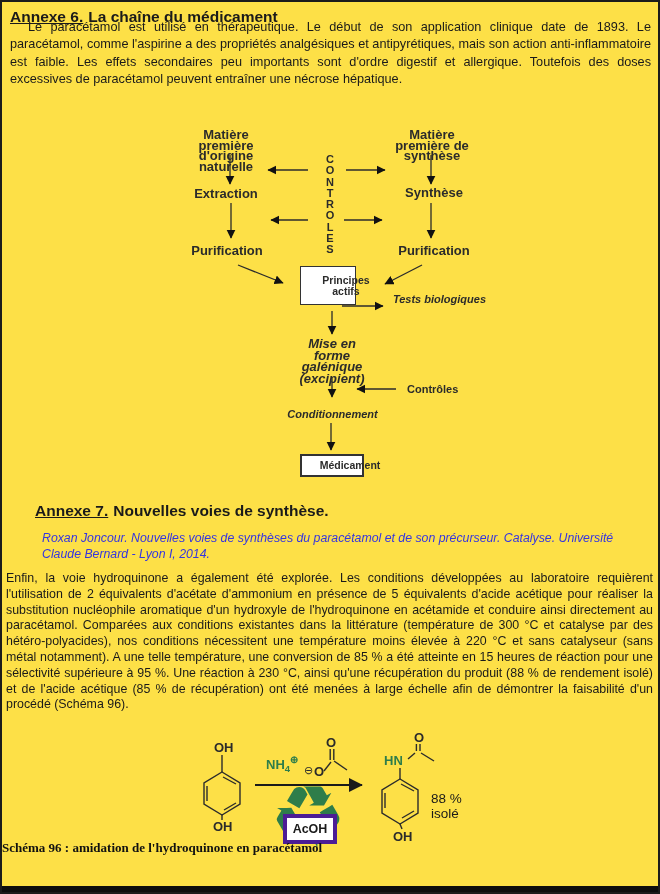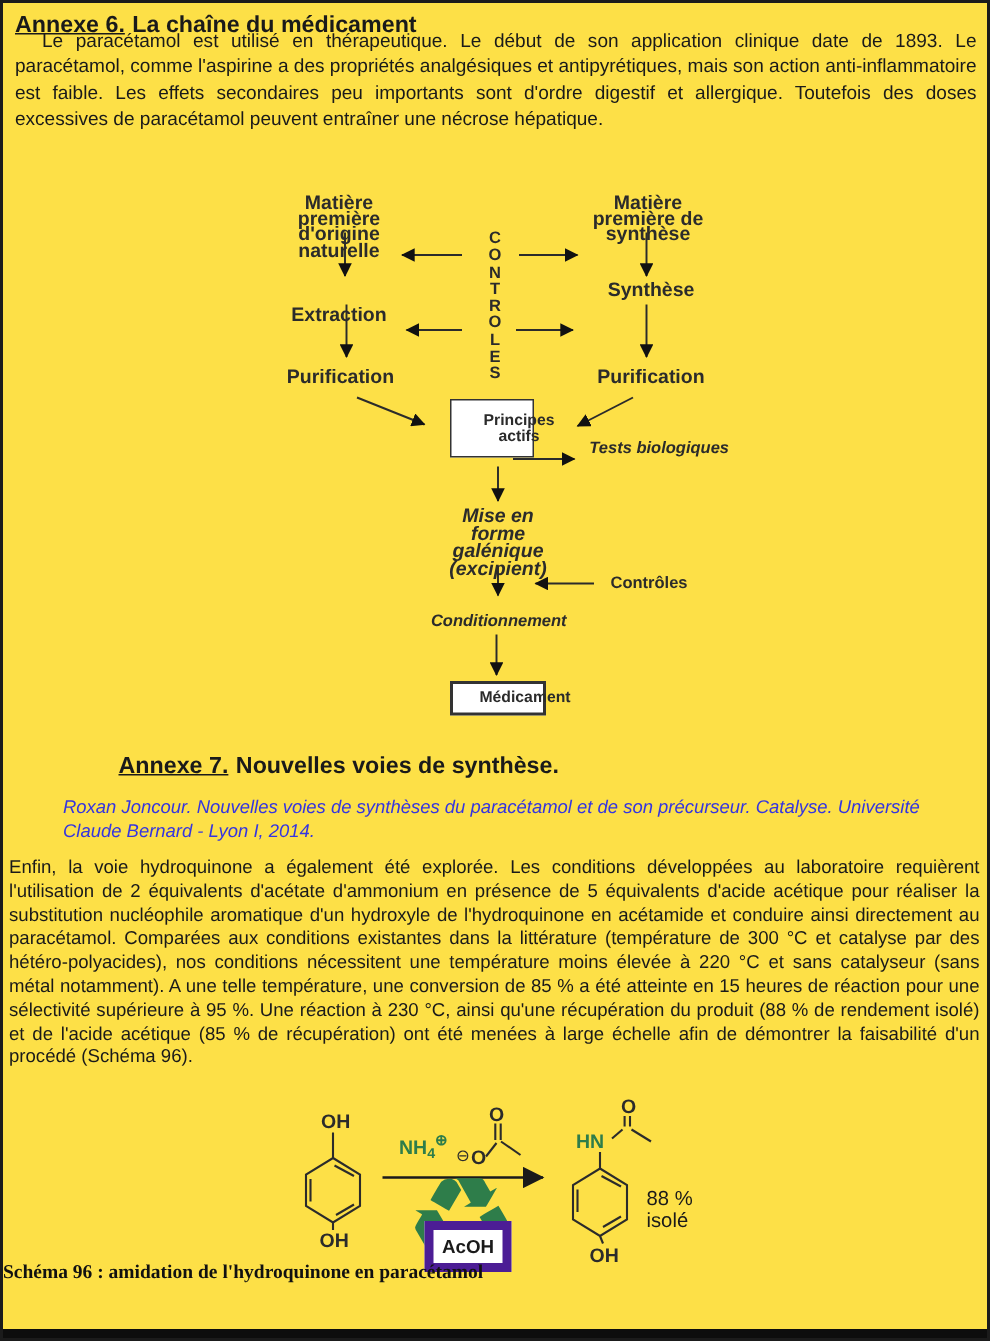--- a/index.html
+++ b/index.html
@@ -42,21 +42,21 @@
   .chem-green{fill:var(--accent-green,#2e7d4a);}
   .yield{font-family:"Liberation Sans",sans-serif; font-size:13.5px; fill:#1a1a1a; font-weight:normal;}
   .bond{stroke:#2b2b2b; stroke-width:1.4; fill:none;}
   .recycle{
     position:absolute; left:261px; top:770px; width:90px; height:90px;
     font-size:86px; line-height:90px; text-align:center;
     color:var(--accent-green,#2e7d4a);
   }
   .acoh-box{
     position:absolute; left:281px; top:812px; width:46px; height:22px;
-    background:#fff; border:6px solid #4c1d95; box-sizing:content-box;
+    background:#fff; border:4px solid #4c1d95; box-sizing:content-box;
     display:flex; align-items:center; justify-content:center;
     font-size:12.5px; font-weight:bold; color:#1a1a1a;
   }
   .caption{
     position:absolute; left:0; right:0; top:838px; text-align:left;
     font-family:Liberation Serif, serif; font-weight:bold; font-size:13px; color:#111;
   }
   .bottom-bar{position:absolute; left:-2px; right:-2px; bottom:-2px; height:8px; background:#0d0d0d;}
 </style>
 </head>
@@ -93,33 +93,33 @@
         <line x1="330" y1="189" x2="330" y2="212" marker-end="url(#ah)"></line>
         <line x1="330" y1="255" x2="330" y2="275" marker-end="url(#ah)"></line>
         <line x1="394" y1="267" x2="355" y2="267" marker-end="url(#ah)"></line>
         <line x1="329" y1="301" x2="329" y2="328" marker-end="url(#ah)"></line>
       </g>
     </svg>
 
     <div class="fl" style="left:178px; top:8px;  width:92px;">Matière première d'origine naturelle</div>
     <div class="fl" style="left:384px; top:8px;  width:92px;">Matière première de synthèse</div>
     <div class="controles-col">CONTROLES</div>
-    <div class="fl" style="left:188px; top:67px; width:72px;margin-top:16px;">Extraction</div>
+    <div class="fl" style="left:188px; top:67px; width:72px;">Extraction</div>
     <div class="fl" style="left:396px; top:66px; width:72px;">Synthèse</div>
     <div class="fl" style="left:189px; top:124px; width:72px;">Purification</div>
     <div class="fl" style="left:396px; top:124px; width:72px;">Purification</div>
     <div class="fl-box" style="left:298px; top:144px; width:56px; height:39px;">Principes actifs</div>
     <div class="fl italic" style="left:388px; top:172px; width:96px; text-align:right; font-size:11px;">Tests biologiques</div>
     <div class="fl italic" style="left:288px; top:216px; width:84px; line-height:11.5px;">Mise en forme galénique (excipient)</div>
     <div class="fl" style="left:405px; top:262px; width:62px; text-align:left; font-size:11px;">Contrôles</div>
     <div class="fl italic" style="left:283px; top:287px; width:95px; font-size:11px;">Conditionnement</div>
     <div class="fl-box" style="left:298px; top:332px; width:64px; height:23px; border-width:2px;">Médicament</div>
   </div>
 
-  <div class="annex-heading" style="left:33px; top:500px;margin-left:44px;">
+  <div class="annex-heading" style="left:33px; top:500px;">
     <span class="annex-label">Annexe 7.</span><span class="annex-title">Nouvelles voies de synthèse.</span>
   </div>
 
   <div class="citation">Roxan Joncour. Nouvelles voies de synthèses du paracétamol et de son précurseur. Catalyse. Université Claude Bernard - Lyon I, 2014.</div>
 
   <div class="para para2">Enfin, la voie hydroquinone a également été explorée. Les conditions développées au laboratoire requièrent l'utilisation de 2 équivalents d'acétate d'ammonium en présence de 5 équivalents d'acide acétique pour réaliser la substitution nucléophile aromatique d'un hydroxyle de l'hydroquinone en acétamide et conduire ainsi directement au paracétamol. Comparées aux conditions existantes dans la littérature (température de 300 °C et catalyse par des hétéro-polyacides), nos conditions nécessitent une température moins élevée à 220 °C et sans catalyseur (sans métal notamment). A une telle température, une conversion de 85 % a été atteinte en 15 heures de réaction pour une sélectivité supérieure à 95 %. Une réaction à 230 °C, ainsi qu'une récupération du produit (88 % de rendement isolé) et de l'acide acétique (85 % de récupération) ont été menées à large échelle afin de démontrer la faisabilité d'un procédé (Schéma 96).</div>
 
   <div class="scheme">
     <svg width="660" height="150" viewBox="0 0 660 150">
       <defs>

